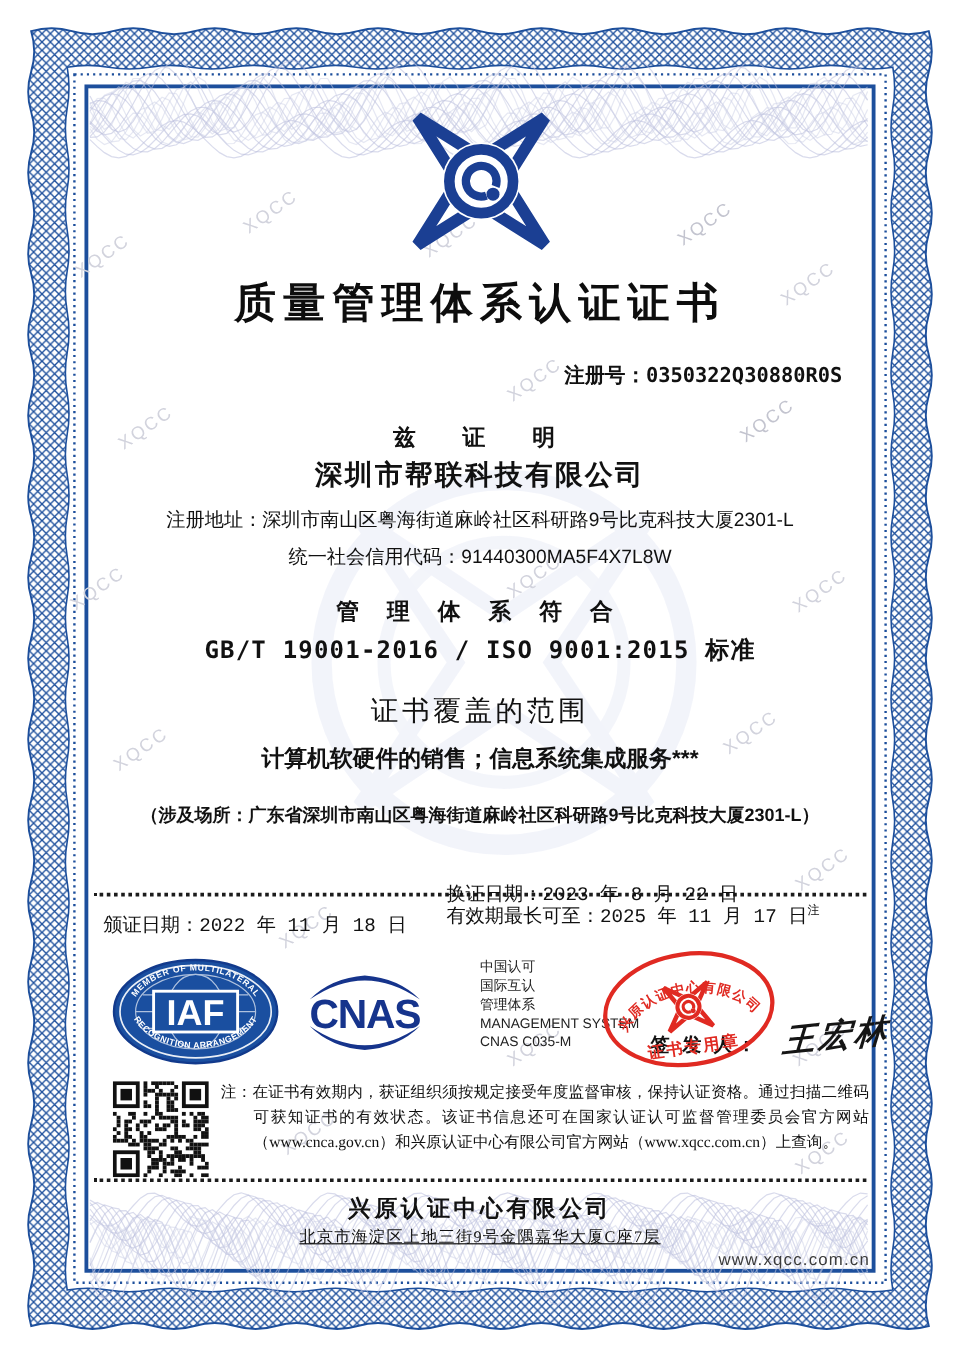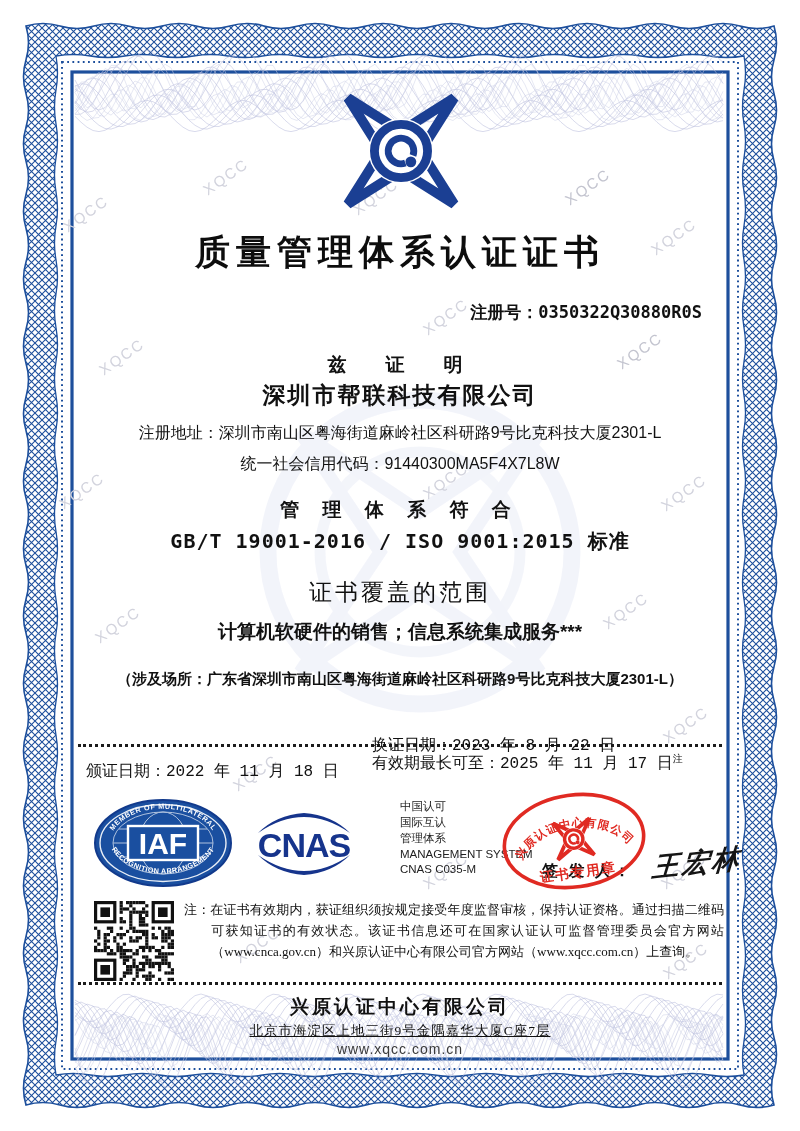--- a/index.html
+++ b/index.html
@@ -36,21 +36,21 @@
   .cnas-side{left:376px;top:799px;font-size:11.5px;line-height:1.38;color:#222;margin-left:24px;}
   .signlabel{left:542px;top:861px;font-size:16px;font-weight:bold;letter-spacing:3px;}
   .signname{left:652px;top:845px;font-size:27px;font-weight:bold;font-style:italic;
             font-family:"Liberation Serif",serif;transform:rotate(-6deg) skewX(-10deg);
             letter-spacing:3px;color:#151515;}
   .note{left:184px;right:76px;top:899px;font-size:13px;line-height:1.62;
         font-family:"Liberation Serif",serif;padding-left:2.1em;text-indent:-2.1em;
         text-align:justify;}
   .fcompany{top:994px;font-size:19px;font-weight:bold;letter-spacing:3px;}
   .faddr{top:1022px;font-size:13.5px;font-family:"Liberation Serif",serif;letter-spacing:1px;text-decoration:underline;}
-  .furl{top:1041px;font-size:14px;letter-spacing:1px;color:#3a3a3a;}
+  .furl{top:1041px;font-size:14px;letter-spacing:1px;color:#3a3a3a;text-align:right;}
   svg text{font-family:"Liberation Sans",sans-serif;}
 </style>
 </head>
 <body>
 
 <svg id="deco" width="800" height="1131" viewBox="0 0 800 1131">
   <defs>
     <pattern id="lat" width="7" height="7" patternUnits="userSpaceOnUse">
       <path d="M0 0L7 7M7 0L0 7" stroke="#1d4f9c" stroke-width="1.1" fill="none"></path>
     </pattern>

